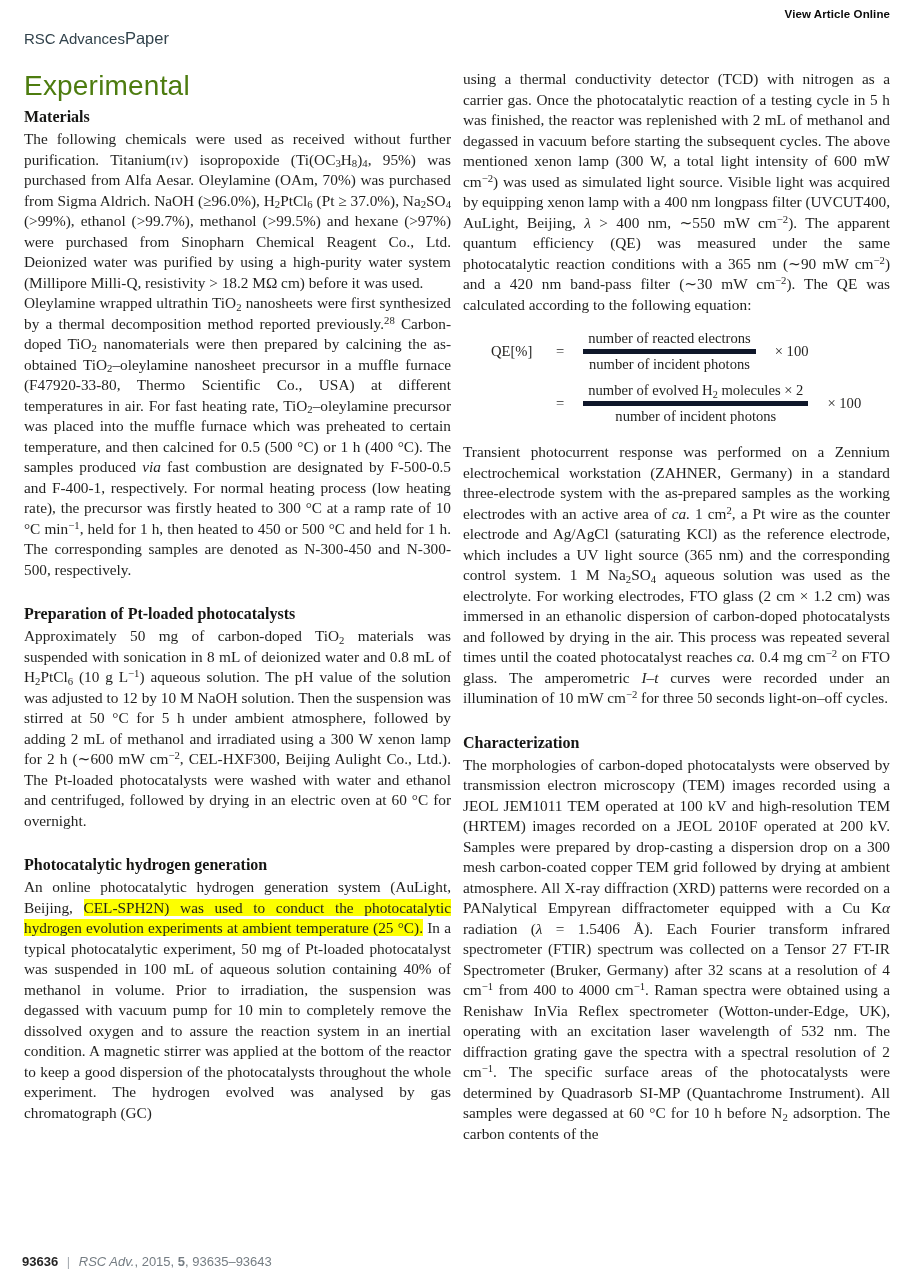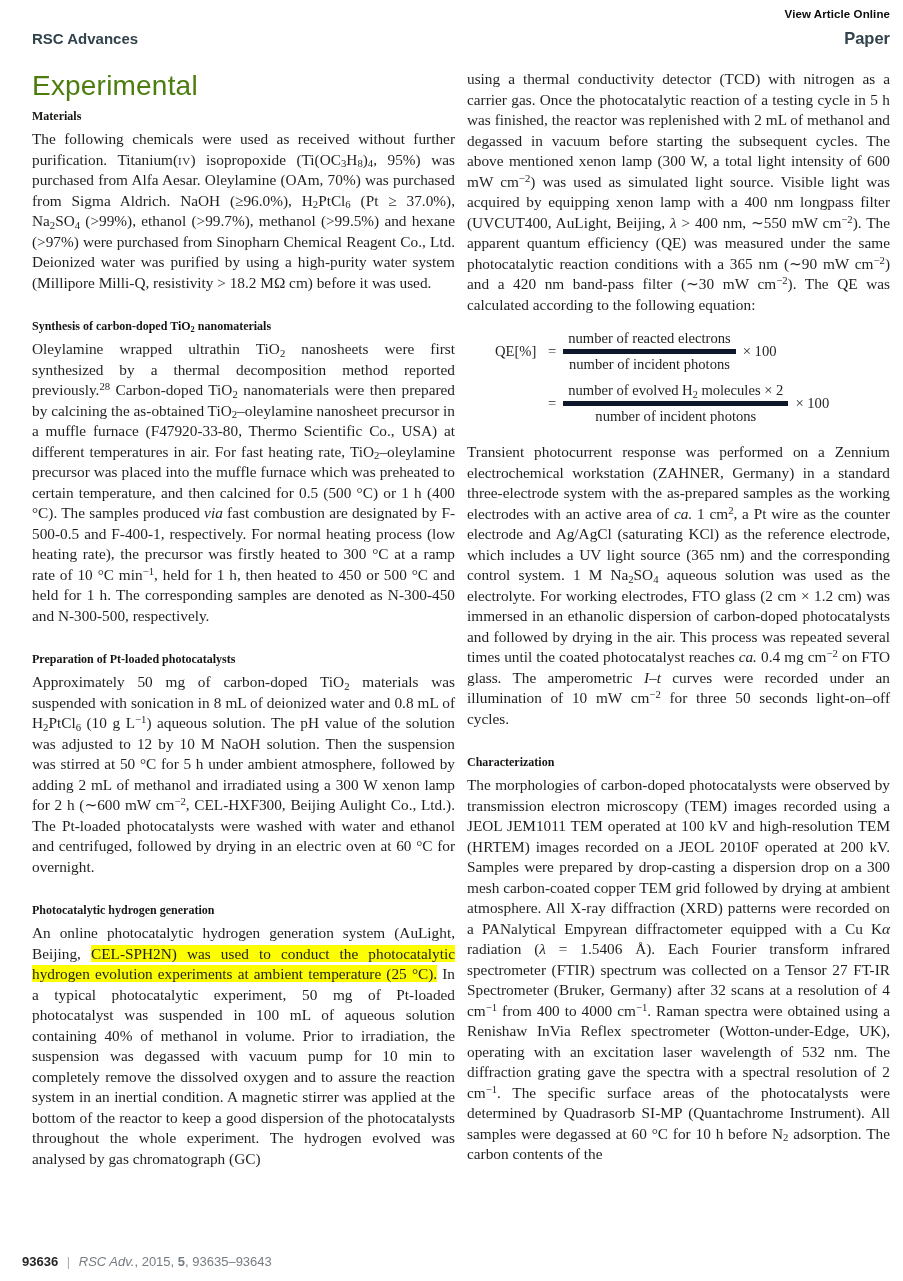--- a/index.html
+++ b/index.html
@@ -4,53 +4,53 @@
 <style>
   html, body { margin: 0; padding: 0; }
   body {
     width: 903px; height: 1281px;
     background: #ffffff;
     font-family: "Liberation Serif", serif;
     color: #1f1f1d;
     position: relative;
     overflow: hidden;
   }
-  .page { padding: 8px 13px 0 32px; }
+  .page { padding: 8px 13px 0 24px; }
 
   .vao-row {
     text-align: right;
     font-family: "Liberation Sans", sans-serif;
     font-weight: bold;
     font-size: 11.5px;
     color: #0b0b0b;
     letter-spacing: 0.1px;
   }
   .masthead {
-    display: flex; justify-content: space-between; align-items: baseline;
+    display: flex; align-items: baseline;
     margin-top: 9px;
     font-family: "Liberation Sans", sans-serif;
-    font-weight: bold;
+    font-weight: normal;
     color: var(--brand, #32434c);
   }
   .journal-name { font-size: 15px; }
   .article-type { font-size: 16.5px; }
 
   .content { display: flex; gap: 12px; margin-top: 21px; }
   .col { width: 428px; }
 
   .page-title {
     font-family: "Liberation Sans", sans-serif;
     font-size: 28px; line-height: 34px;
     font-weight: normal;
     color: #4d7c0f;
     margin: 0;
     letter-spacing: 0.2px;
   }
   h3.sec {
-    font-size: 12px; line-height: 21px;
+    font-size: 16px; line-height: 21px;
     font-weight: bold;
     color: #161614;
     margin: 23px 0 2px 0;
   }
   h3.sec.first { margin-top: 3px; }
 
   p.body {
     font-size: 15.3px;
     line-height: 20.5px;
     text-align: justify;
@@ -58,21 +58,21 @@
   }
   sub, sup { font-size: 0.7em; line-height: 0; position: relative; vertical-align: baseline; }
   sup { top: -0.45em; }
   sub { top: 0.28em; }
   .i  { font-style: italic; }
   .b  { font-weight: bold; }
   .sc { font-variant: small-caps; letter-spacing: 0.4px; }
   .hl { background: var(--hl, #fdff00); }
 
   .equation { margin: 15px 0 17px 28px; font-size: 14.6px; color: #1f1f1d; }
-  .eq-row { display: flex; align-items: center; gap: 7px; margin-bottom: 9px; }
+  .eq-row { display: flex; align-items: center; gap: 19px; margin-bottom: 9px; }
   .eq-lhs { min-width: 46px; }
   .frac { display: inline-block; text-align: center; }
   .frac .num { display: block; padding: 0 5px 2px; border-bottom: 5px solid #0f172a; }
   .frac .den { display: block; padding: 2px 5px 0; }
   .eq-tail { white-space: nowrap; }
 
   .footer {
     position: absolute; left: 22px; right: 20px; bottom: 12px;
     display: flex; justify-content: space-between; align-items: baseline;
     font-family: "Liberation Sans", sans-serif;
@@ -98,21 +98,20 @@
   </div>
 
   <div class="content">
 
     <div class="col">
       <h1 class="page-title">Experimental</h1>
 
       <h3 class="sec first"><span>Materials</span></h3>
       <p class="body"><span>The following chemicals were used as received without further purification. Titanium(</span><span class="sc">iv</span><span>) isopropoxide (Ti(OC</span><sub>3</sub><span>H</span><sub>8</sub><span>)</span><sub>4</sub><span>, 95%) was purchased from Alfa Aesar. Oleylamine (OAm, 70%) was purchased from Sigma Aldrich. NaOH (≥96.0%), H</span><sub>2</sub><span>PtCl</span><sub>6</sub><span> (Pt ≥ 37.0%), Na</span><sub>2</sub><span>SO</span><sub>4</sub><span> (&gt;99%), ethanol (&gt;99.7%), methanol (&gt;99.5%) and hexane (&gt;97%) were purchased from Sinopharn Chemical Reagent Co., Ltd. Deionized water was purified by using a high-purity water system (Millipore Milli-Q, resistivity &gt; 18.2 MΩ cm) before it was used.</span></p>
 
-      <h3 class="sec"><span>Synthesis of carbon-doped TiO</span><sub>2</sub><span> nanomaterials</span></h3>
       <p class="body"><span>Oleylamine wrapped ultrathin TiO</span><sub>2</sub><span> nanosheets were first synthesized by a thermal decomposition method reported previously.</span><sup>28</sup><span> Carbon-doped TiO</span><sub>2</sub><span> nanomaterials were then prepared by calcining the as-obtained TiO</span><sub>2</sub><span>–oleylamine nanosheet precursor in a muffle furnace (F47920-33-80, Thermo Scientific Co., USA) at different temperatures in air. For fast heating rate, TiO</span><sub>2</sub><span>–oleylamine precursor was placed into the muffle furnace which was preheated to certain temperature, and then calcined for 0.5 (500 °C) or 1 h (400 °C). The samples produced </span><span class="i">via</span><span> fast combustion are designated by F-500-0.5 and F-400-1, respectively. For normal heating process (low heating rate), the precursor was firstly heated to 300 °C at a ramp rate of 10 °C min</span><sup>−1</sup><span>, held for 1 h, then heated to 450 or 500 °C and held for 1 h. The corresponding samples are denoted as N-300-450 and N-300-500, respectively.</span></p>
 
       <h3 class="sec"><span>Preparation of Pt-loaded photocatalysts</span></h3>
       <p class="body"><span>Approximately 50 mg of carbon-doped TiO</span><sub>2</sub><span> materials was suspended with sonication in 8 mL of deionized water and 0.8 mL of H</span><sub>2</sub><span>PtCl</span><sub>6</sub><span> (10 g L</span><sup>−1</sup><span>) aqueous solution. The pH value of the solution was adjusted to 12 by 10 M NaOH solution. Then the suspension was stirred at 50 °C for 5 h under ambient atmosphere, followed by adding 2 mL of methanol and irradiated using a 300 W xenon lamp for 2 h (∼600 mW cm</span><sup>−2</sup><span>, CEL-HXF300, Beijing Aulight Co., Ltd.). The Pt-loaded photocatalysts were washed with water and ethanol and centrifuged, followed by drying in an electric oven at 60 °C for overnight.</span></p>
 
       <h3 class="sec"><span>Photocatalytic hydrogen generation</span></h3>
       <p class="body"><span>An online photocatalytic hydrogen generation system (AuLight, Beijing, </span><span class="hl">CEL-SPH2N) was used to conduct the photocatalytic hydrogen evolution experiments at ambient temperature (25 °C).</span><span> In a typical photocatalytic experiment, 50 mg of Pt-loaded photocatalyst was suspended in 100 mL of aqueous solution containing 40% of methanol in volume. Prior to irradiation, the suspension was degassed with vacuum pump for 10 min to completely remove the dissolved oxygen and to assure the reaction system in an inertial condition. A magnetic stirrer was applied at the bottom of the reactor to keep a good dispersion of the photocatalysts throughout the whole experiment. The hydrogen evolved was analysed by gas chromatograph (GC)</span></p>
     </div>
 
     <div class="col">

